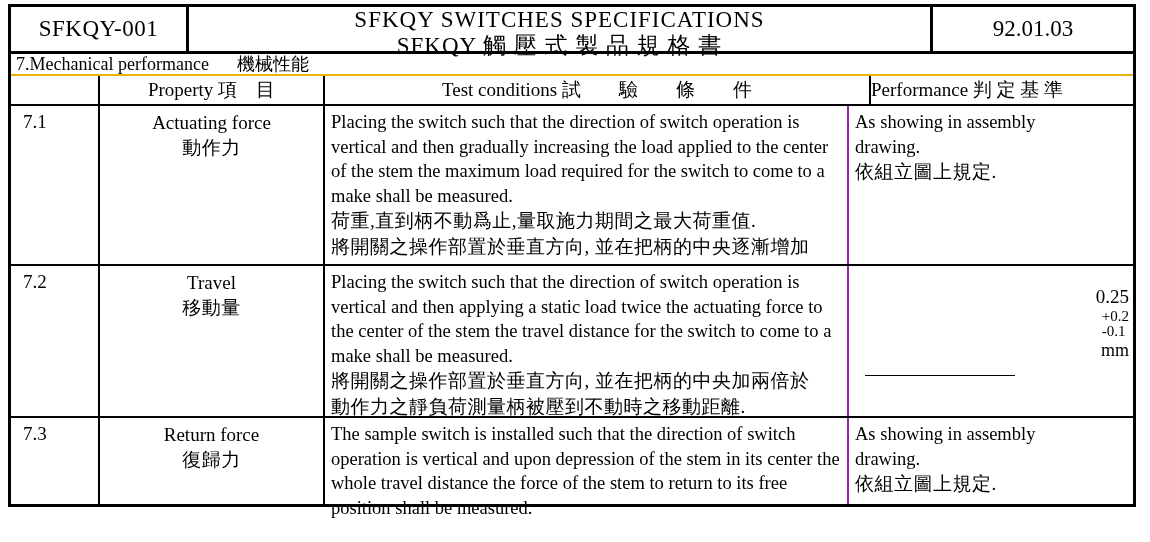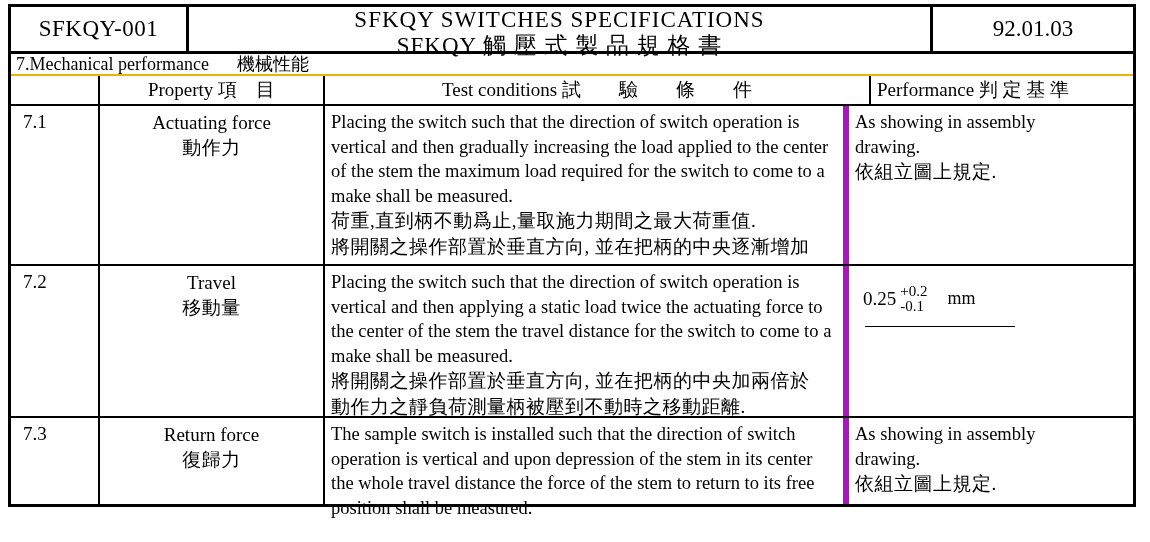--- a/index.html
+++ b/index.html
@@ -109,21 +109,20 @@
     border-right: 2px solid #000;
     display: flex;
     align-items: center;
     justify-content: center;
   }
   .c-perf {
     width: 262px;
     box-sizing: border-box;
     display: flex;
     align-items: center;
-    padding-left: 6px;
   }
   
   .row {
     display: flex;
     border-bottom: 2px solid #000;
     box-sizing: border-box;
   }
   .row:last-child { border-bottom: none; }
   .cell-no {
     width: 89px;
@@ -137,40 +136,41 @@
     box-sizing: border-box;
     border-right: 2px solid #000;
     font-size: 19px;
     text-align: center;
     padding-top: 5px;
     line-height: 1.3;
   }
   .cell-test {
     flex: 1;
     box-sizing: border-box;
-    border-right: 6px solid #a21caf;
+    border-right: 2px solid #a21caf;
     font-size: 18.5px;
     padding: 4px 4px 4px 6px;
     line-height: 1.33;
   }
   .cell-perf {
     width: 284px;
     box-sizing: border-box;
     font-size: 18.5px;
     padding: 4px 4px 4px 6px;
     line-height: 1.33;
   }
   .cn { font-size: 19px; letter-spacing: 0.5px; }
   
   .tol-wrap {
     display: flex;
-    align-items: center;
+    align-items: flex-end;
     padding-top: 14px;
     padding-left: 8px;
     font-size: 19px;
+    flex-direction: column;
   }
   .tol-val { font-size: 19px; }
   .tol-stack {
     display: inline-block;
     line-height: 1.0;
     font-size: 15px;
     margin-left: 4px;
     text-align: left;
   }
   .tol-unit { margin-left: 20px; font-size: 18px; }

